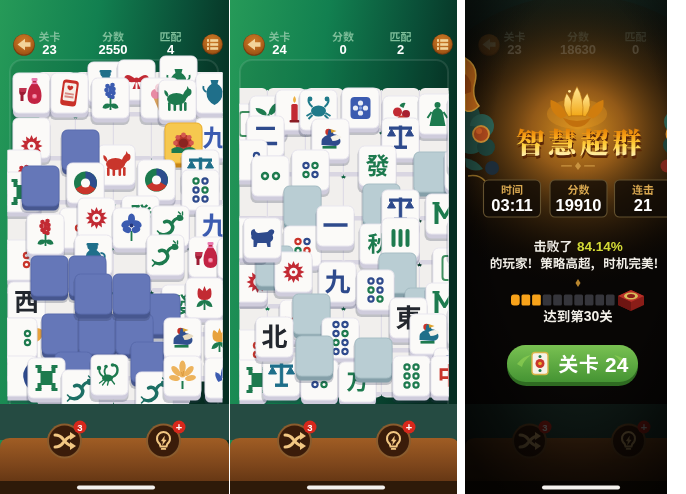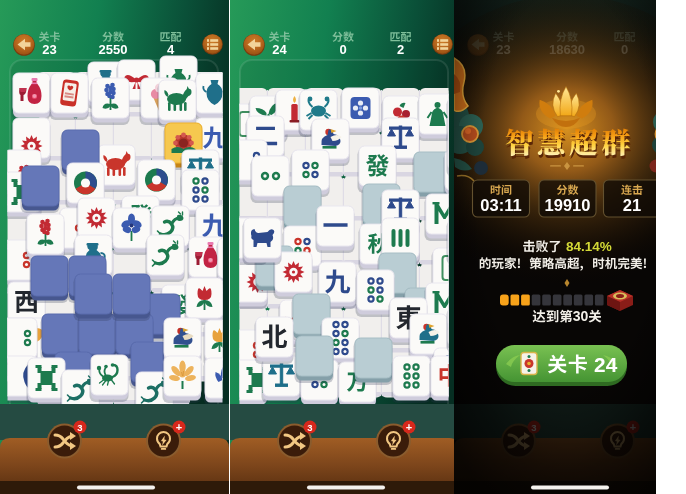--- a/index.html
+++ b/index.html
@@ -2004,21 +2004,21 @@
         <g fill="#7fbf9a">
           <use href="#sans_5339" transform="translate(159.5,40.9) scale(0.011000,-0.011000)"></use>
           <use href="#sans_914d" transform="translate(170.5,40.9) scale(0.011000,-0.011000)"></use>
         </g>
         <text x="170.5" y="53.5" text-anchor="middle" font-family="Liberation Sans, sans-serif" font-size="13" font-weight="bold" fill="#ffffff">2</text>
       </g>
       <rect x="77" y="485.5" width="78" height="4" rx="2" fill="#f4f2ee"></rect>
     </svg>
 </div>
 
-<div class="p" style="left:454px;width:202px">
+<div class="p" style="left:465px;width:202px">
 <svg width="229" height="494" viewBox="0 0 229 494">
       <rect width="229" height="494" fill="#080605"></rect>
       <rect width="229" height="80" fill="url(#topdark)"></rect>
       <g opacity="0.40">
         <rect x="0" y="404" width="229" height="36" fill="#254b42"></rect>
         <path d="M0,448 Q0,438 10,438 L219,438 Q229,438 229,448 L229,494 L0,494 Z" fill="url(#brgrad)"></path>
         <rect x="0" y="481" width="229" height="13" fill="#2e1a09"></rect>
         <g>
           <circle cx="64.5" cy="441" r="17.5" fill="#8a5c2e"></circle>
           <circle cx="64.5" cy="441" r="15.5" fill="#3a1c0a"></circle>

